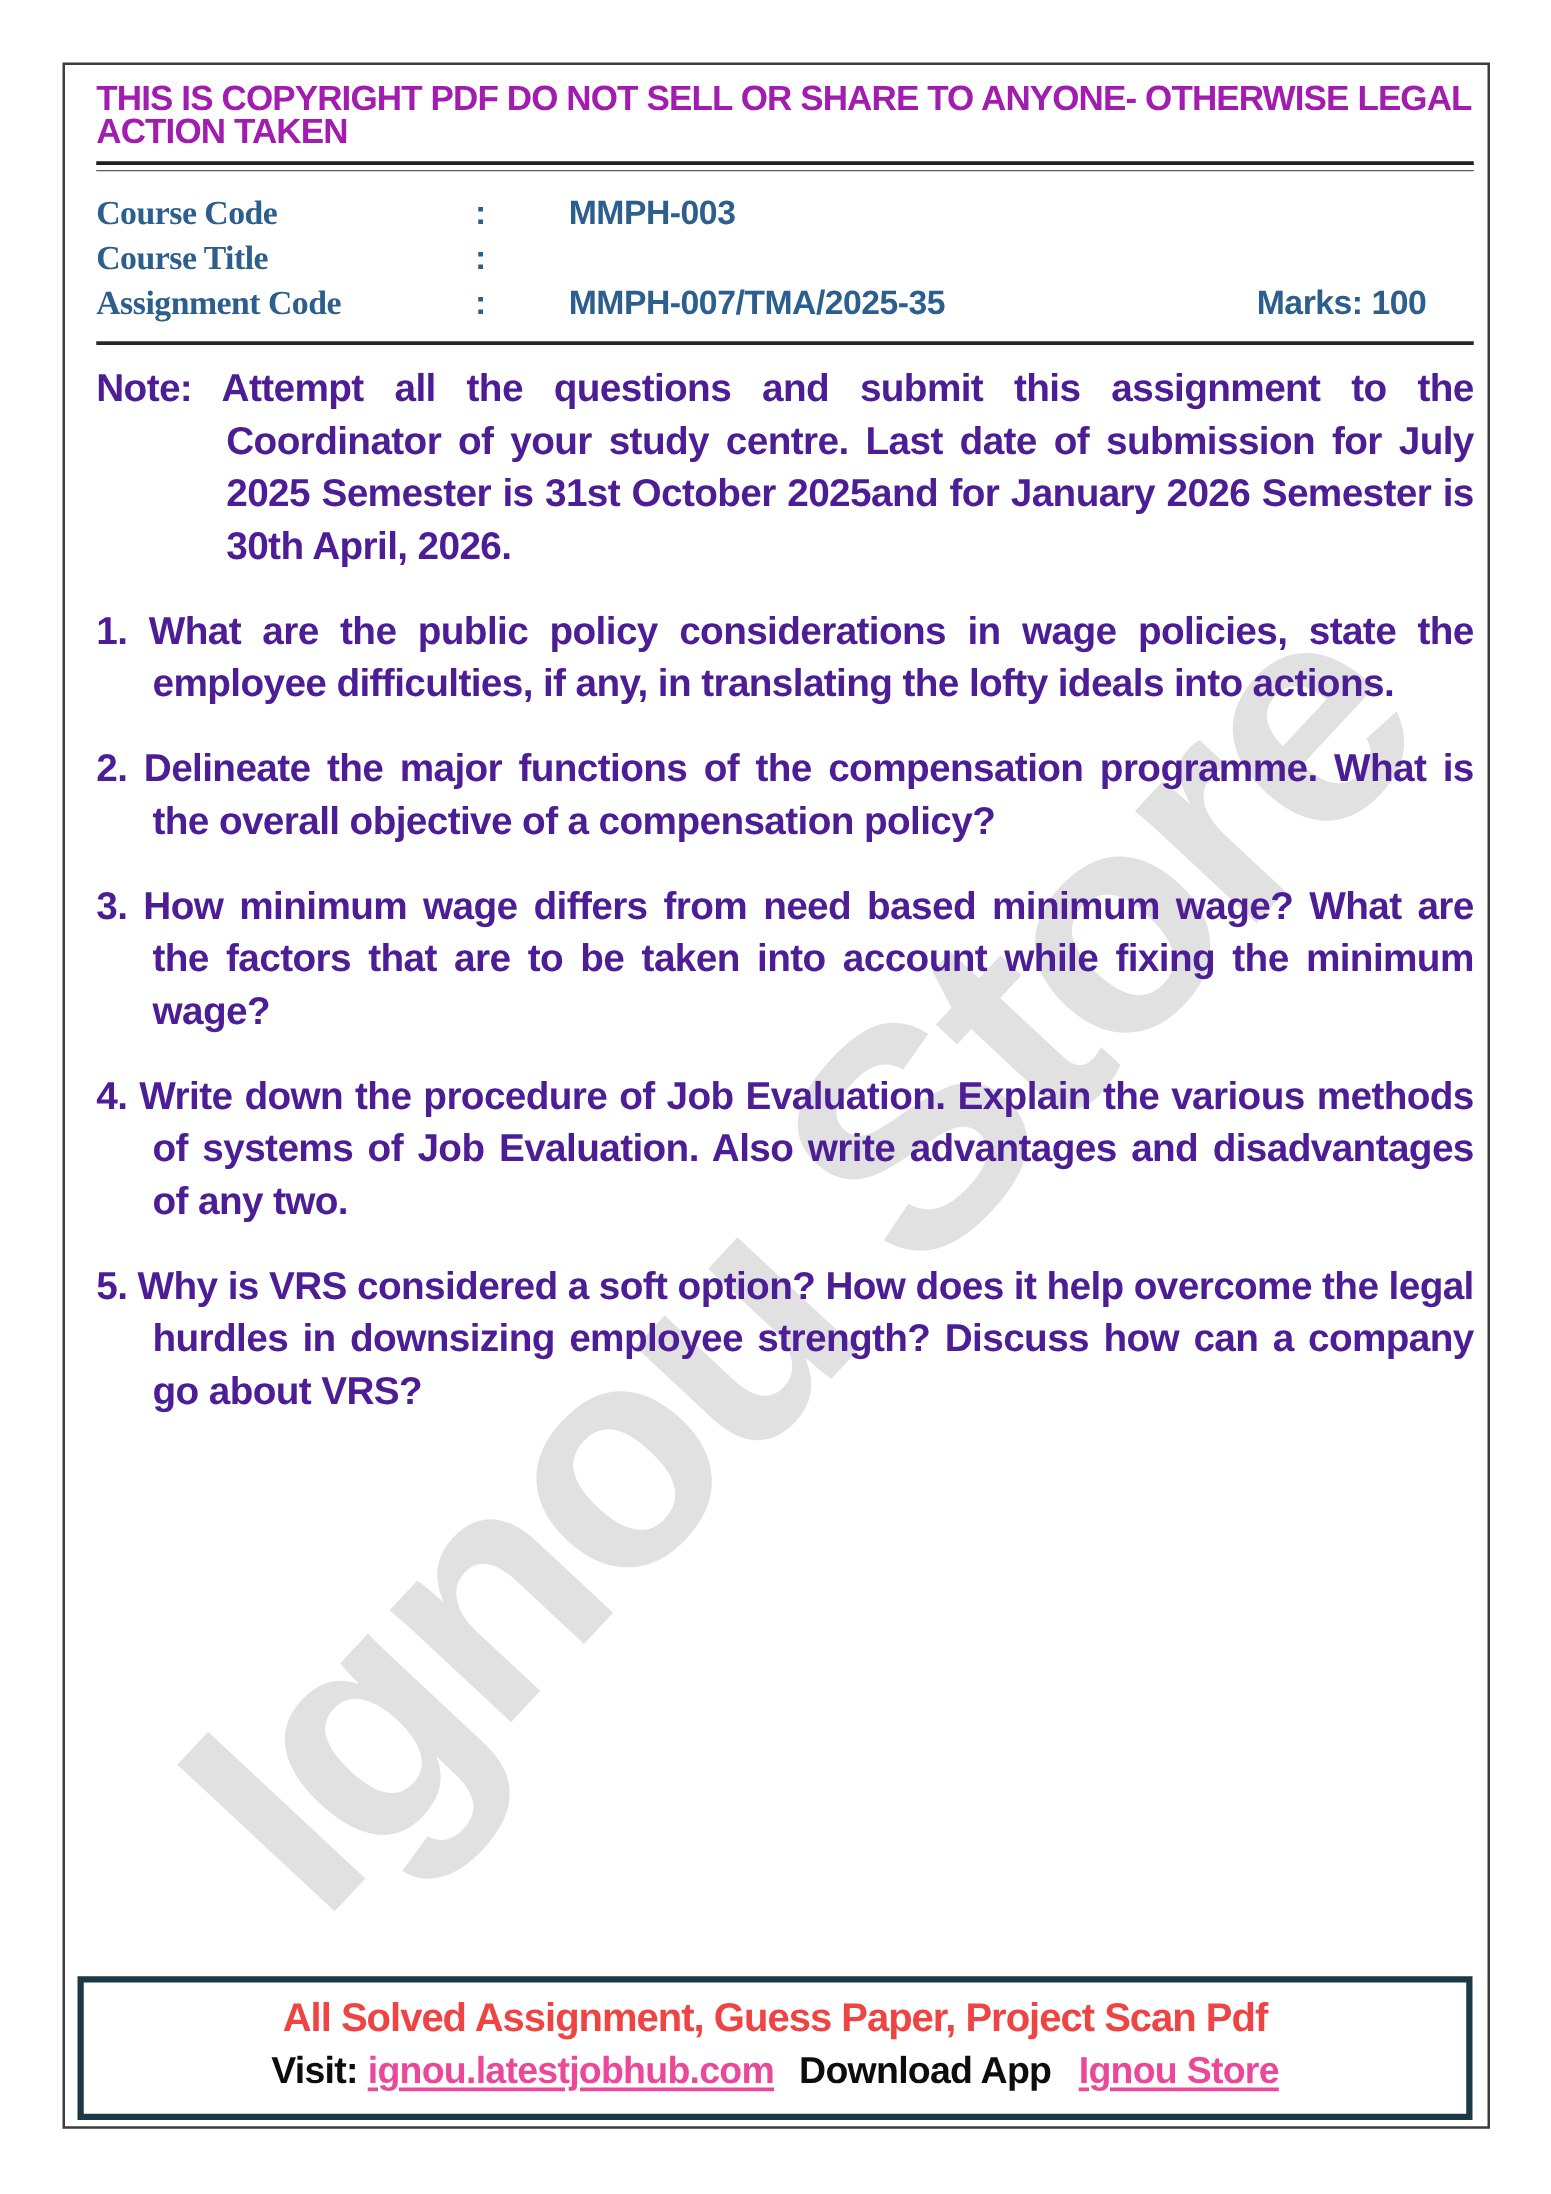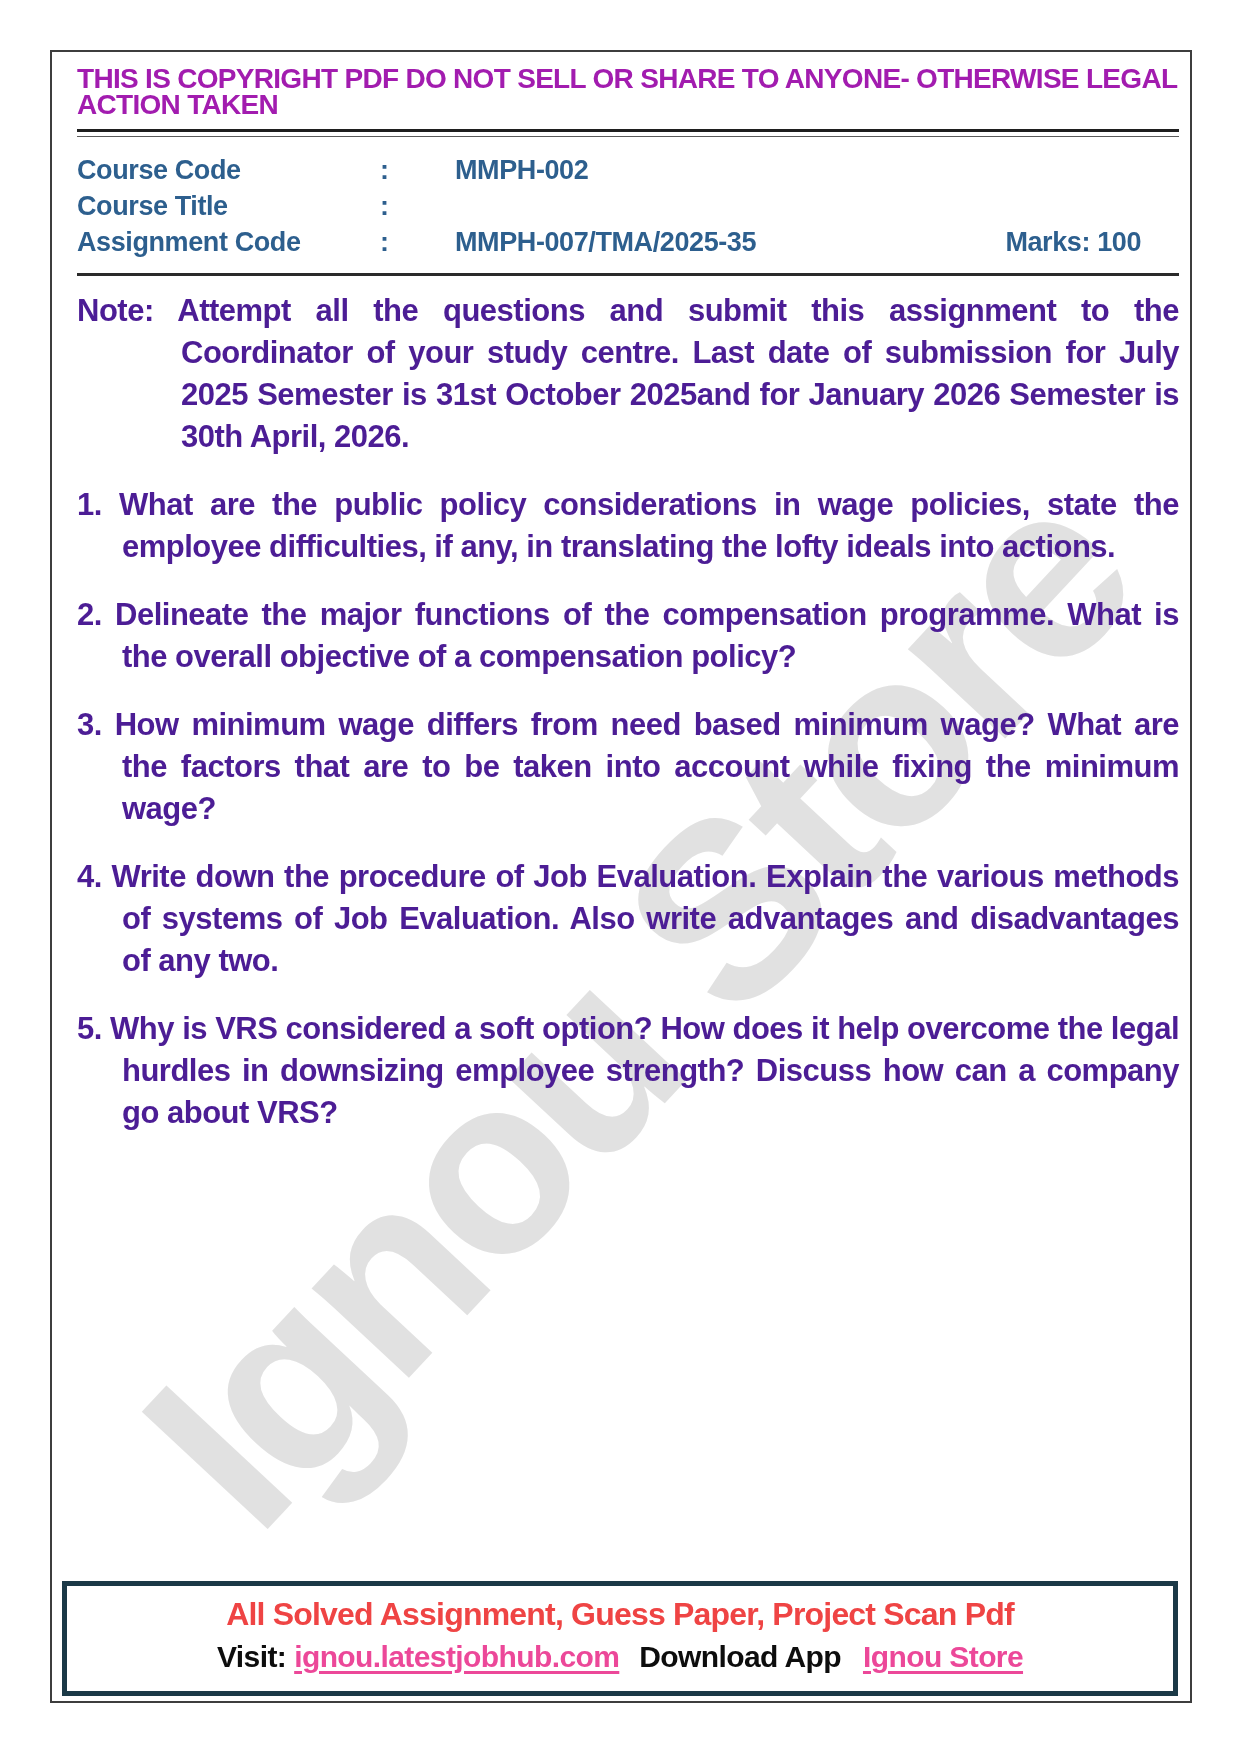--- a/index.html
+++ b/index.html
@@ -62,21 +62,21 @@
     color: #2d5f8e;
     font-weight: bold;
     font-size: 27px;
     letter-spacing: -0.4px;
   }
   .course-row {
     display: flex;
     line-height: 36px;
     align-items: baseline;
   }
-  .course-row .label { width: 303px; flex: none; }
+  .course-row .label { width: 303px; flex: none; font-family: Liberation Serif, serif; }
   .course-row .colon { width: 75px; flex: none; }
   .course-row .value { flex: 1 1 auto; }
   .course-row .marks { flex: none; margin-left: auto; margin-right: 38px; }
   .rule-single {
     margin-top: 13px;
     height: 0;
     border-top: 3px solid #2a2a2a;
   }
   .body-text {
     margin-top: 14px;
@@ -140,21 +140,21 @@
   <div class="content">
 
     <div class="copyright">THIS IS COPYRIGHT PDF DO NOT SELL OR SHARE TO ANYONE- OTHERWISE LEGAL ACTION TAKEN</div>
 
     <div class="rule-double"></div>
 
     <div class="course-table">
       <div class="course-row">
         <span class="label">Course Code</span>
         <span class="colon">:</span>
-        <span class="value">MMPH-002</span>
+        <span class="value">MMPH-003</span>
       </div>
       <div class="course-row">
         <span class="label">Course Title</span>
         <span class="colon">:</span>
       </div>
       <div class="course-row">
         <span class="label">Assignment Code</span>
         <span class="colon">:</span>
         <span class="value">MMPH-007/TMA/2025-35</span>
         <span class="marks">Marks: 100</span>

